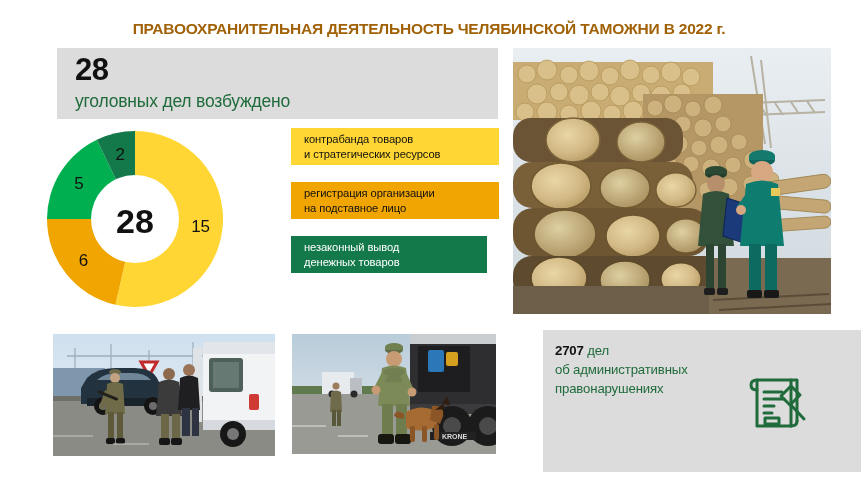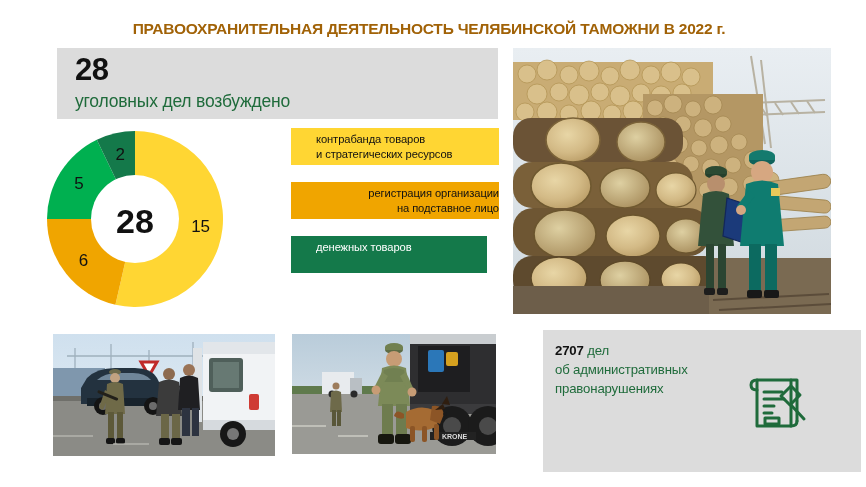--- a/index.html
+++ b/index.html
@@ -89,34 +89,34 @@
   #legend {
     position: absolute;
     left: 291px;
     top: 128px;
   }
   .legend-item {
     width: 208px;
     height: 37px;
     margin-bottom: 17px;
     box-sizing: border-box;
-    padding: 4px 0 0 25px;
+    padding: 4px 0 0 13px;
     display: block;
   }
   .legend-item .legend-line {
     display: block;
     font-size: 11.2px;
     line-height: 14.5px;
     letter-spacing: -0.1px;
     white-space: nowrap;
   }
   .legend-item-goods        { background: #FFD633; }
   .legend-item-goods .legend-line        { color: #111111; }
   .legend-item-frontman     { background: #F0A500; }
-  .legend-item-frontman .legend-line     { color: #111111; text-align: right; }
+  .legend-item-frontman .legend-line     { color: #111111; }
   .legend-item-drugs        { background: #00B050; width: 213px; }
   .legend-item-drugs .legend-line        { color: #FFFFFF; }
   .legend-item-money        { background: #14794A; width: 196px; margin-bottom: 0; }
   .legend-item-money .legend-line        { color: #FFFFFF; }
 
   
   .photo {
     position: absolute;
     overflow: hidden;
     background: #cfd4d8;
@@ -210,20 +210,21 @@
     <span class="legend-line">и стратегических ресурсов</span>
   </div>
 
   <div class="legend-item legend-item-frontman">
     <span class="legend-line">регистрация организации</span>
     <span class="legend-line">на подставное лицо</span>
   </div>
 
 
   <div class="legend-item legend-item-money">
+    <span class="legend-line">незаконный вывод</span>
     <span class="legend-line">денежных товаров</span>
   </div>
 
 </div>
 
 <div class="photo" id="photo-timber">
   <svg viewBox="0 0 318 266" xmlns="http://www.w3.org/2000/svg" preserveAspectRatio="none">
     <defs>
       <linearGradient id="skyGrad" x1="0" y1="0" x2="0" y2="1">
         <stop offset="0%" stop-color="#e9eef2"></stop>

